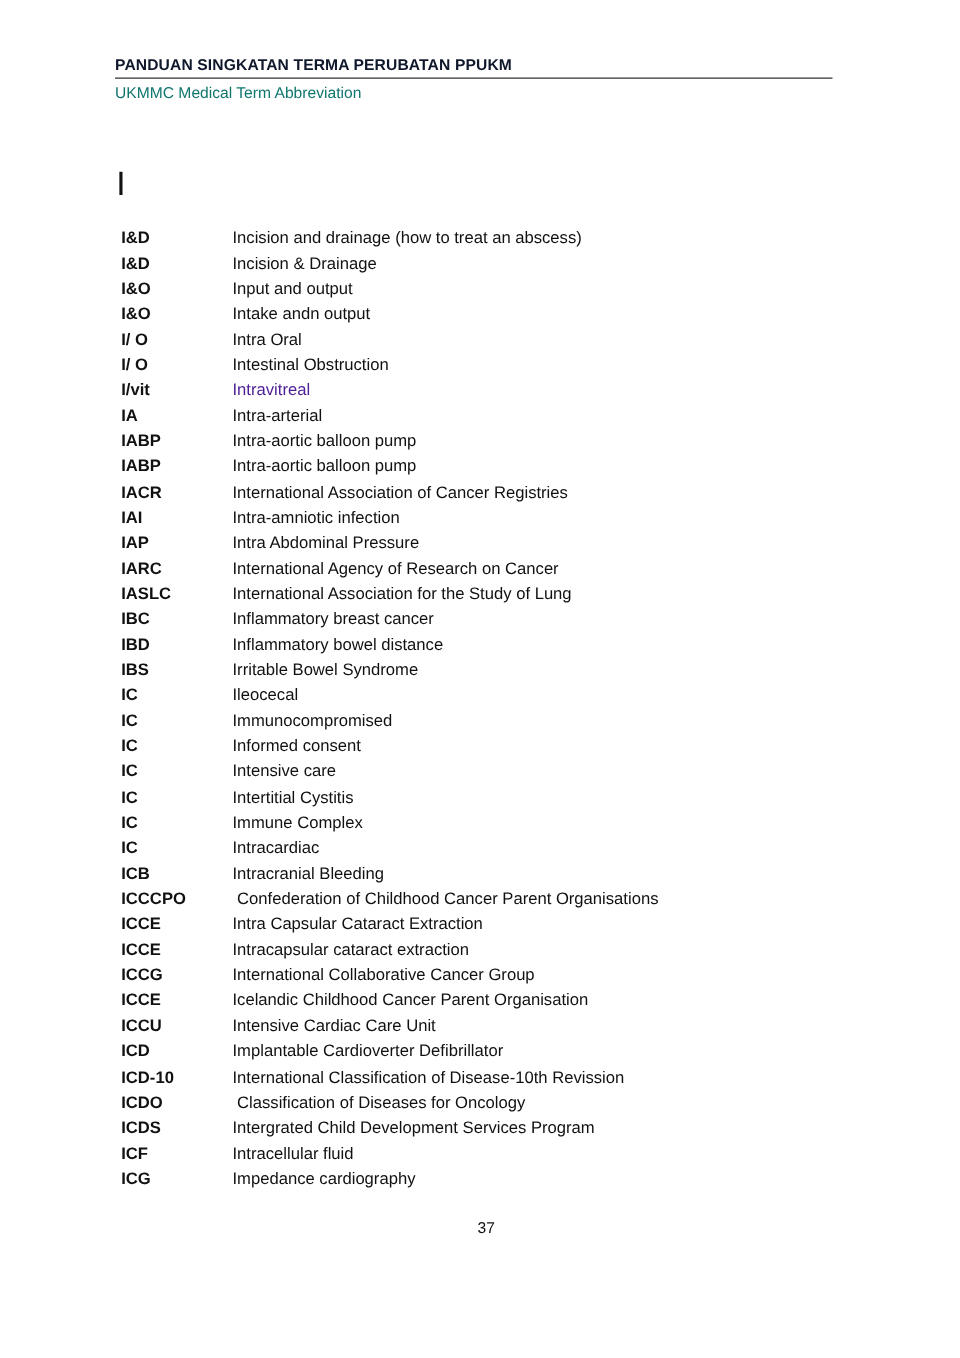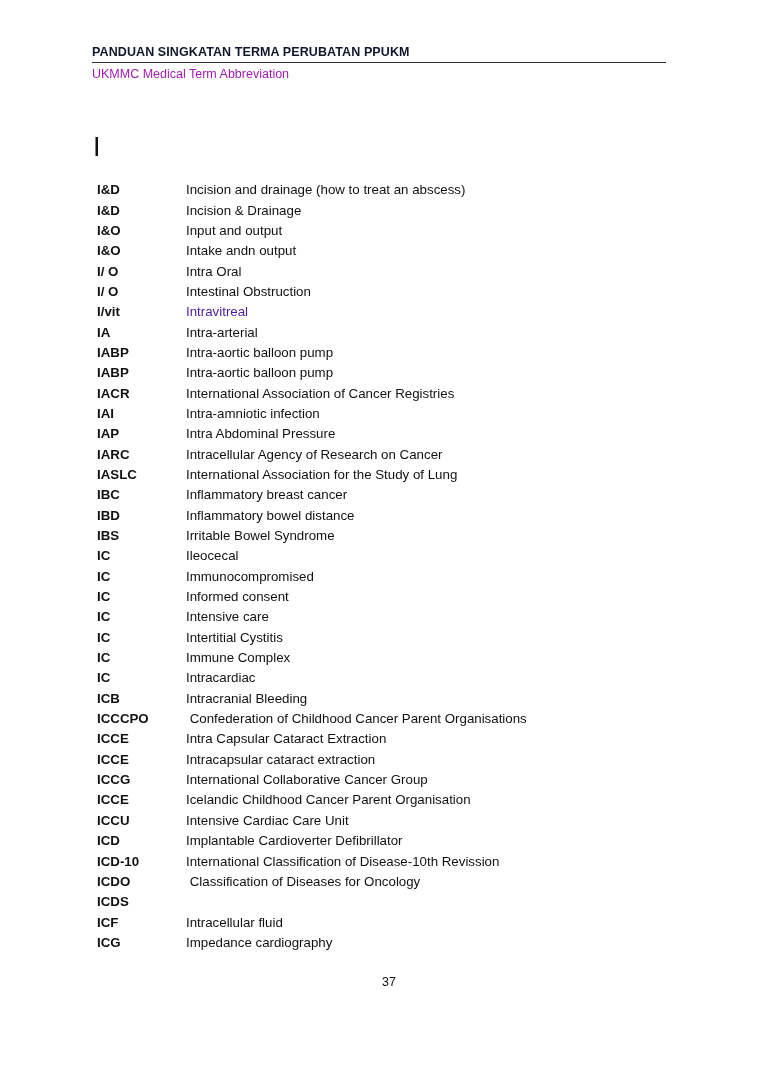--- a/index.html
+++ b/index.html
@@ -31,21 +31,21 @@
     }
     .header-rule {
       height: 0;
       border-top: 1.5px solid #333;
       margin-top: 2px;
     }
     .header-subtitle {
       font-size: 12.5px;
       line-height: 16px;
       margin-top: 3px;
-      color: #a21caf;
+      color: #0f766e;
       white-space: nowrap;
     }
     .section-letter {
       position: absolute;
       left: 93px;
       top: 131px;
       font-size: 27px;
       font-weight: normal;
       line-height: 32px;
       color: #111;
@@ -150,21 +150,21 @@
   <div class="term-row">
       <span class="term-abbr">IAI</span>
       <span class="term-def">Intra-amniotic infection</span>
     </div>
   <div class="term-row">
       <span class="term-abbr">IAP</span>
       <span class="term-def">Intra Abdominal Pressure</span>
     </div>
   <div class="term-row">
       <span class="term-abbr">IARC</span>
-      <span class="term-def">Intracellular Agency of Research on Cancer</span>
+      <span class="term-def">International Agency of Research on Cancer</span>
     </div>
   <div class="term-row">
       <span class="term-abbr">IASLC</span>
       <span class="term-def">International Association for the Study of Lung</span>
     </div>
   <div class="term-row">
       <span class="term-abbr">IBC</span>
       <span class="term-def">Inflammatory breast cancer</span>
     </div>
   <div class="term-row">
@@ -238,20 +238,21 @@
   <div class="term-row">
       <span class="term-abbr">ICD-10</span>
       <span class="term-def">International Classification of Disease-10th Revission</span>
     </div>
   <div class="term-row">
       <span class="term-abbr">ICDO</span>
       <span class="term-def" style="white-space:pre"> Classification of Diseases for Oncology</span>
     </div>
   <div class="term-row">
       <span class="term-abbr">ICDS</span>
+      <span class="term-def">Intergrated Child Development Services Program</span>
     </div>
   <div class="term-row">
       <span class="term-abbr">ICF</span>
       <span class="term-def">Intracellular fluid</span>
     </div>
   <div class="term-row">
       <span class="term-abbr">ICG</span>
       <span class="term-def">Impedance cardiography</span>
     </div>
 </div>

